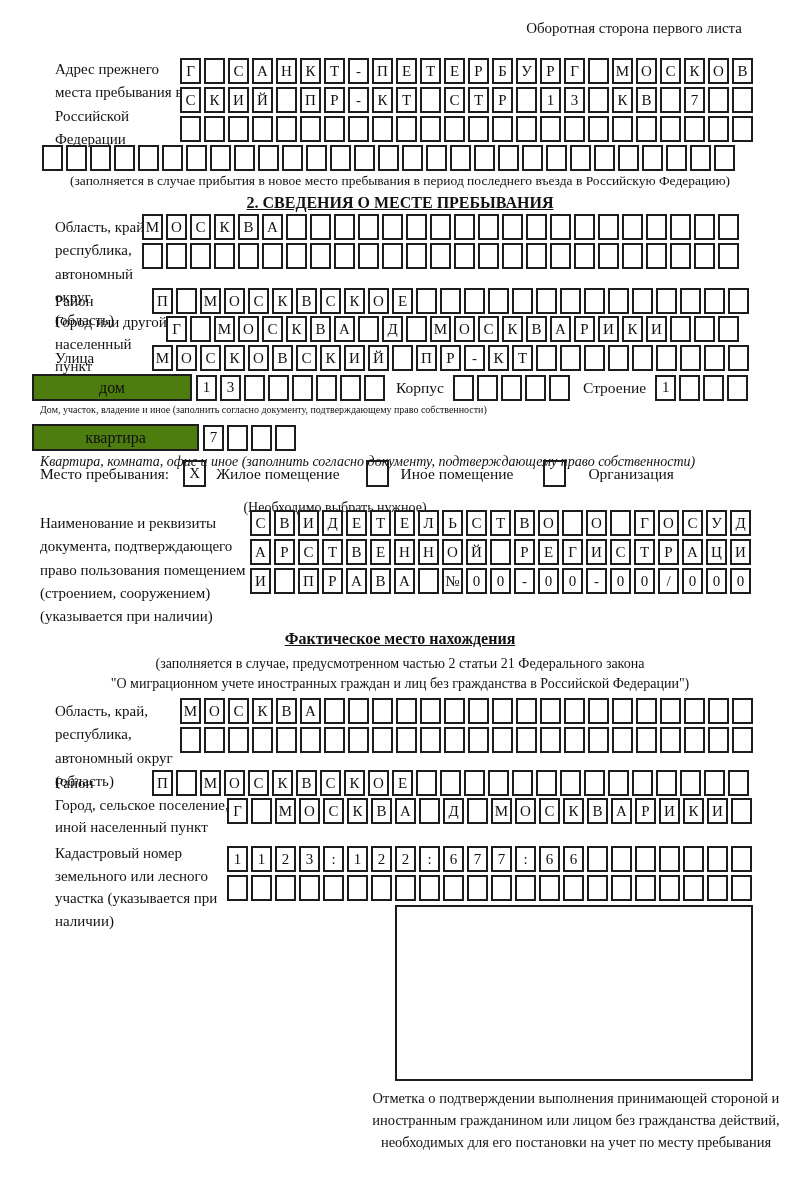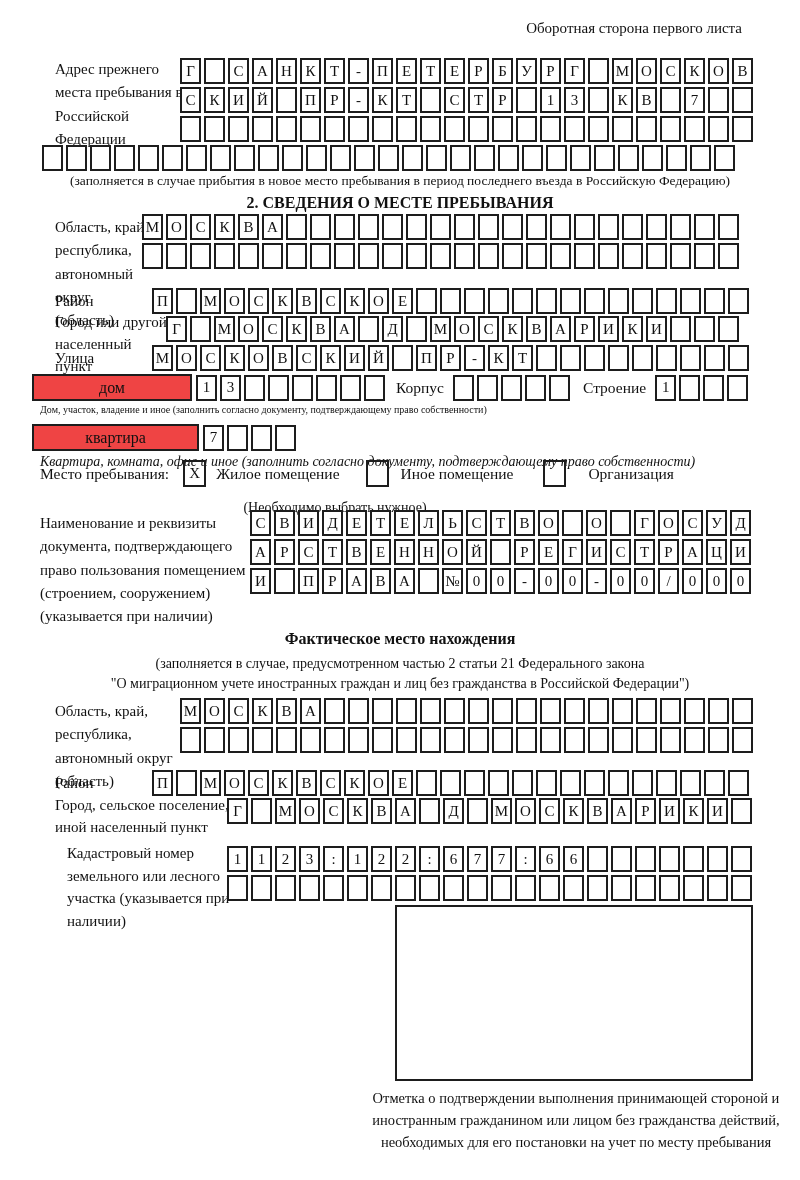--- a/index.html
+++ b/index.html
@@ -3,28 +3,28 @@
 <meta charset="utf-8">
 <style>
   html,body{margin:0;padding:0;background:#fff;}
   .page{position:relative;width:800px;height:1180px;background:#ffffff;
         font-family:"Liberation Serif","DejaVu Serif",serif;color:#111;overflow:hidden;}
   .abs{position:absolute;}
   .hdr{top:20px;right:58px;font-size:15px;}
   .lbl{font-size:15px;line-height:1.55;}
   .cap{font-size:13.5px;}
   .center{left:0;width:800px;text-align:center;}
-  .bold{font-weight:bold;}
+  .bold{font-weight:bold;text-decoration:underline;}
   .cellrow{display:flex;gap:3px;}
   .cellcol .cellrow{margin-bottom:3px;}
   .cb{flex:none;width:21px;height:26px;border:2px solid #1d1d1d;box-sizing:border-box;
       display:flex;align-items:center;justify-content:center;
       font-size:15px;line-height:1;background:#fff;}
   .widebox{flex:none;height:27px;border:2px solid #1d1d1d;box-sizing:border-box;
-      display:flex;align-items:center;justify-content:center;font-size:16px;background:#ef4444;}
+      display:flex;align-items:center;justify-content:center;font-size:16px;background:#4d7c0f;}
   .inline-lbl{font-size:15.5px;white-space:nowrap;display:flex;align-items:center;}
   .optrow{display:flex;align-items:center;font-size:15.5px;}
   .opt-box{flex:none;width:23px;height:27px;border:2px solid #1d1d1d;box-sizing:border-box;
       display:flex;align-items:center;justify-content:center;font-size:15px;}
   .stamp{border:2px solid #1d1d1d;box-sizing:border-box;background:#fff;}
   .s2row{margin-bottom:16px;}
   .factrow{margin-bottom:8px;}
   .kadrow{margin-bottom:5px;}
 </style>
 </head>
@@ -527,21 +527,21 @@
       <div class="cb">К</div>
       <div class="cb">В</div>
       <div class="cb">А</div>
       <div class="cb">Р</div>
       <div class="cb">И</div>
       <div class="cb">К</div>
       <div class="cb">И</div>
       <div class="cb"></div>
     </div>
 
-  <div class="abs lbl" style="left:67px;top:842px;width:176px;line-height:1.5;">Кадастровый номер земельного или лесного участка (указывается при наличии)</div>
+  <div class="abs lbl" style="left:55px;top:842px;width:176px;line-height:1.5;">Кадастровый номер земельного или лесного участка (указывается при наличии)</div>
   <div class="abs cellcol" style="left:227px;top:846px;">
     <div class="cellrow kadrow">
         <div class="cb">1</div>
         <div class="cb">1</div>
         <div class="cb">2</div>
         <div class="cb">3</div>
         <div class="cb">:</div>
         <div class="cb">1</div>
         <div class="cb">2</div>
         <div class="cb">2</div>

